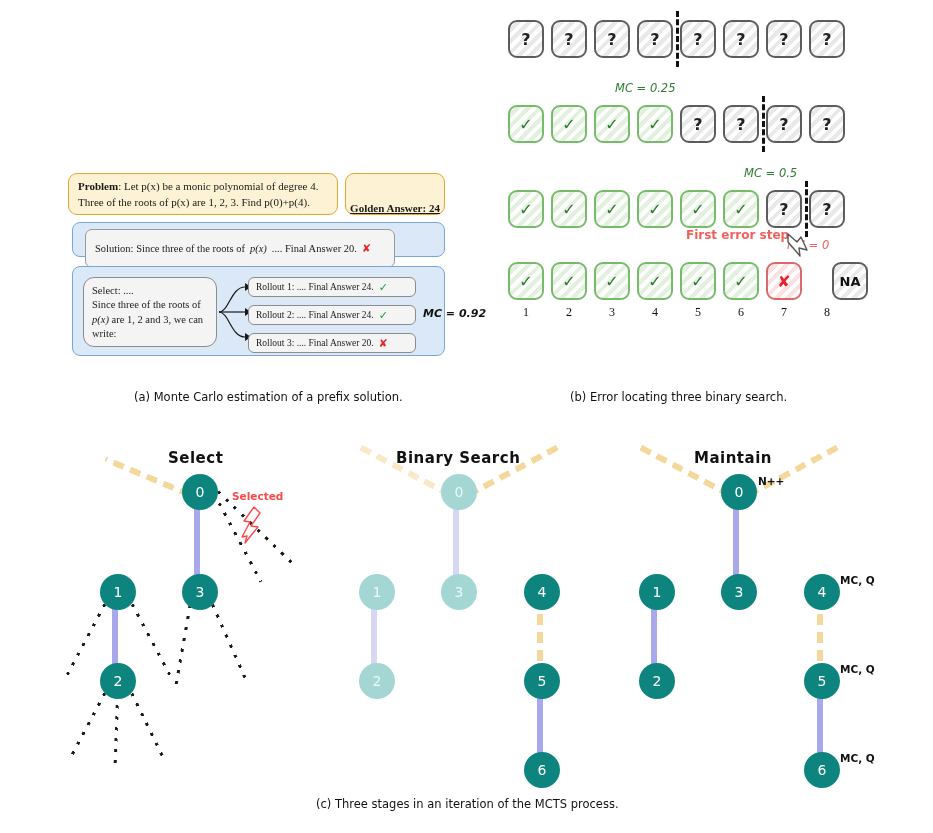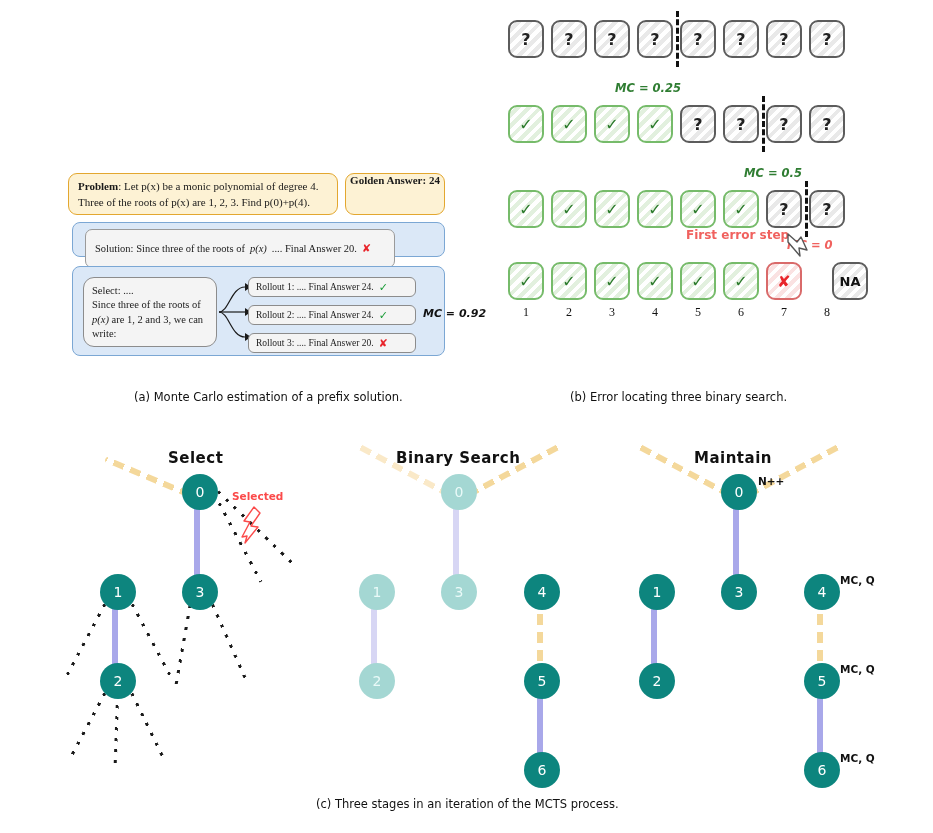--- a/index.html
+++ b/index.html
@@ -19,22 +19,22 @@
     box-sizing:border-box;padding:5px 9px;
     font-family:"Liberation Serif", serif;font-size:11px;color:#1a1a1a;
     line-height:1.45;
   }
   .problem-box b{font-weight:bold;}
 
   .golden-box{
     position:absolute;left:345px;top:165px;width:100px;height:42px;
     background:#fdf2d4;border:1.6px solid #e3a72f;border-radius:9px;
     box-sizing:border-box;
-    display:flex;align-items:flex-start;justify-content:center;
-    font-family:"Liberation Serif", serif;font-size:11px;font-weight:bold;color:#1a1a1a;
+    display:flex;align-items:flex-end;justify-content:center;
+    font-family:"Liberation Serif", serif;font-size:11px;font-weight:bold;color:#1a1a1a;text-decoration:underline;
   }
 
   .sol-outer{
     position:absolute;left:72px;top:214px;width:373px;height:35px;
     background:#dbe8f7;border:1.4px solid #7ba7d4;border-radius:8px;
     box-sizing:border-box;
   }
   .sol-inner{
     position:absolute;left:12px;top:6px;width:310px;height:39px;
     background:#f4f4f4;border:1.2px solid #9a9a9a;border-radius:7px;
@@ -84,21 +84,21 @@
         background:repeating-linear-gradient(135deg,#ffffff 0 4px,#e9e9e9 4px 8px);}
   .sq-ok{border:2.3px solid #76bb6a;color:#2b7a2b;
         background:repeating-linear-gradient(135deg,#ffffff 0 4px,#e2f0de 4px 8px);}
   .sq-bad{border:2.3px solid #d96a6a;color:#e8242a;
         background:repeating-linear-gradient(135deg,#ffffff 0 4px,#fae2e2 4px 8px);}
   .sq-na{border:2.3px solid #5c5c5c;color:#111;font-size:13px;
         background:repeating-linear-gradient(135deg,#ffffff 0 4px,#e9e9e9 4px 8px);}
   .divider{position:absolute;width:0;border-left:3px dashed #111;height:56px;}
   .mclabel{
     position:absolute;font-family:"DejaVu Sans",sans-serif;font-style:italic;
-    font-weight:bold;font-size:11.5px;color:#2f7d32;white-space:nowrap;
+    font-weight:normal;font-size:11.5px;color:#2f7d32;white-space:nowrap;
   }
   .mclabel.red{color:#f0615e;}
   .errlabel{
     position:absolute;font-family:"DejaVu Sans",sans-serif;font-weight:bold;
     font-size:12px;color:#f0615e;white-space:nowrap;
   }
   .numlabel{
     position:absolute;width:36px;text-align:center;
     font-family:"Liberation Serif",serif;font-size:12px;color:#111;
   }

